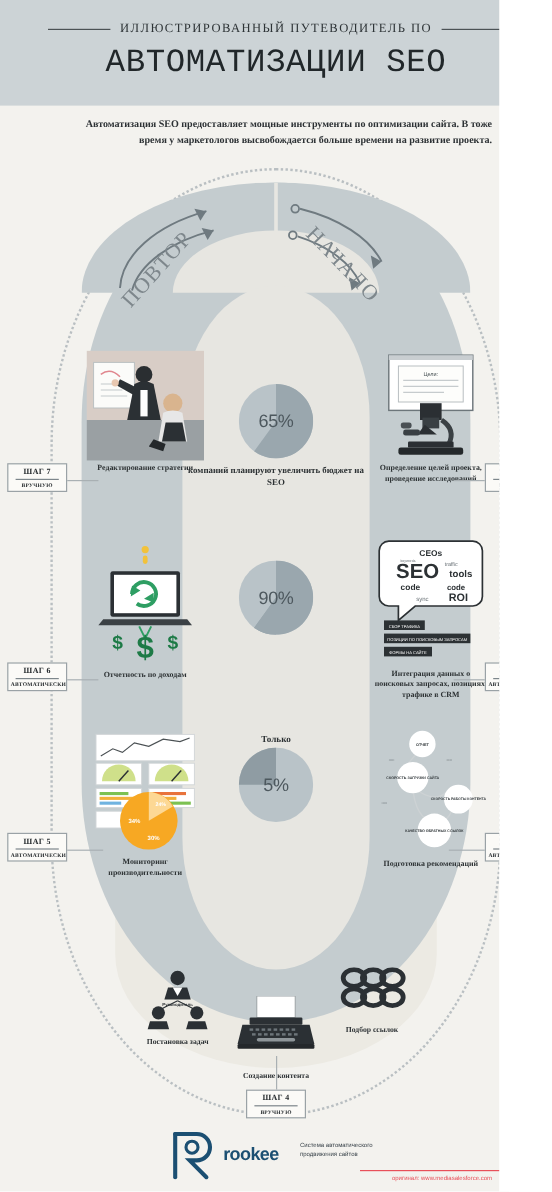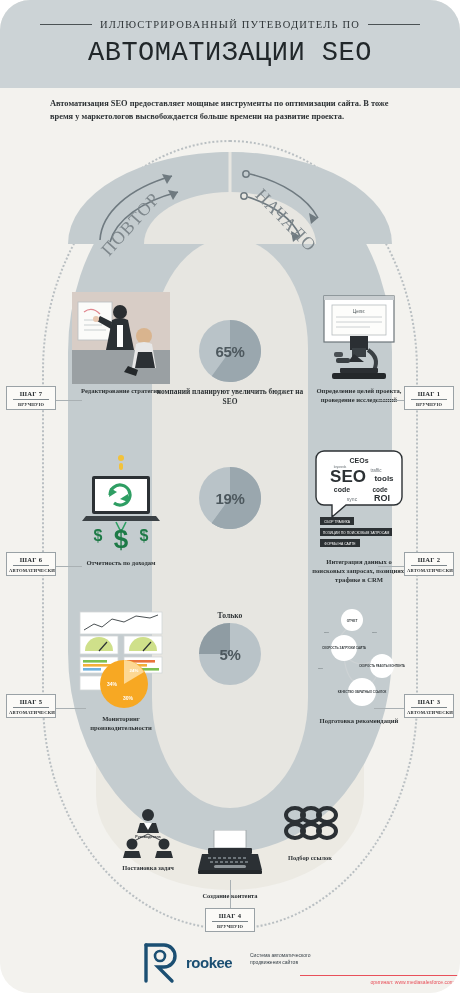--- a/index.html
+++ b/index.html
@@ -5,24 +5,23 @@
 <style>
   * { box-sizing: border-box; margin: 0; padding: 0; }
   html, body {
     width: 460px; height: 993px;
     font-family: "Liberation Serif", "DejaVu Serif", serif;
     background: #ffffff;
     overflow: hidden;
   }
   .page {
     position: relative;
-    width: 460px; height: 993px;
+    width: 416px; height: 993px;
     background: #f3f2ee;
     overflow: hidden;
-    border-radius: 30px;
   }
 
   
   .header {
     position: absolute; left: 0; top: 0;
     width: 460px; height: 88px;
     background: #ccd3d6;
     text-align: center;
   }
   .kicker-wrap {
@@ -36,21 +35,21 @@
   }
   .title {
     position: absolute; left: 0; top: 38px; width: 460px;
     font-size: 27px; letter-spacing: 0.5px; color: #21272a;
     font-family: Liberation Mono, monospace;
   }
 
   
   .intro {
     position: absolute; left: 50px; top: 97px; width: 360px;
-    text-align: left; font-size: 8.4px; line-height: 1.55;
+    text-align: right; font-size: 8.4px; line-height: 1.55;
     color: #2c3134; font-weight: bold;
     font-family: "Liberation Serif", serif;
   }
 
   
   .dot-track {
     position: absolute; left: 42px; top: 140px;
     width: 376px; height: 790px;
     border: 2px dotted #b9bfc2;
     border-radius: 188px / 230px;
@@ -92,21 +91,21 @@
   
   .stat { position: absolute; width: 156px; left: 152px; text-align: center; }
   .donut {
     width: 62px; height: 62px; border-radius: 50%;
     margin: 0 auto; position: relative;
   }
   .donut .pct {
     position: absolute; left: 0; top: 0; width: 100%; height: 100%;
     display: flex; align-items: center; justify-content: center;
     font-family: "Liberation Sans", sans-serif;
-    font-size: 15px; font-weight: bold; color: #4d585e; letter-spacing: -.3px;
+    font-size: 15px; font-weight: normal; color: #4d585e; letter-spacing: -.3px;
   }
   .stat-caption {
     margin-top: 5px; font-size: 7.4px; line-height: 1.4;
     font-weight: bold; color: #2d3234;
     font-family: "Liberation Serif", serif;
   }
   .stat-pre {
     font-size: 7.6px; font-weight: bold; color: #2d3234;
     margin-bottom: 3px; font-family: "Liberation Serif", serif;
   }
@@ -235,21 +234,21 @@
     <div class="stat-caption">компаний планируют увеличить бюджет на SEO</div>
   </div>
 
   <div class="stat" style="top:467px">
     <div class="donut">
       <svg width="62" height="62" viewBox="0 0 62 62">
         <circle cx="31" cy="31" r="31" fill="#b9c3c8"></circle>
         <path d="M31 31 L31 0 A31 31 0 1 1 12.8 56.1 Z" fill="#9aa7ae"></path>
         <path d="M31 31 L12.8 56.1 A31 31 0 0 0 31 62 Z" fill="#9aa7ae"></path>
       </svg>
-      <span class="pct">19%</span>
+      <span class="pct">90%</span>
     </div>
   </div>
 
   <div class="stat" style="top:611px">
     <div class="stat-pre">Только</div>
     <div class="donut">
       <svg width="62" height="62" viewBox="0 0 62 62">
         <circle cx="31" cy="31" r="31" fill="#b9c3c8"></circle>
         <path d="M31 31 L0 31 A31 31 0 0 1 31 0 Z" fill="#8f9ca3"></path>
       </svg>

